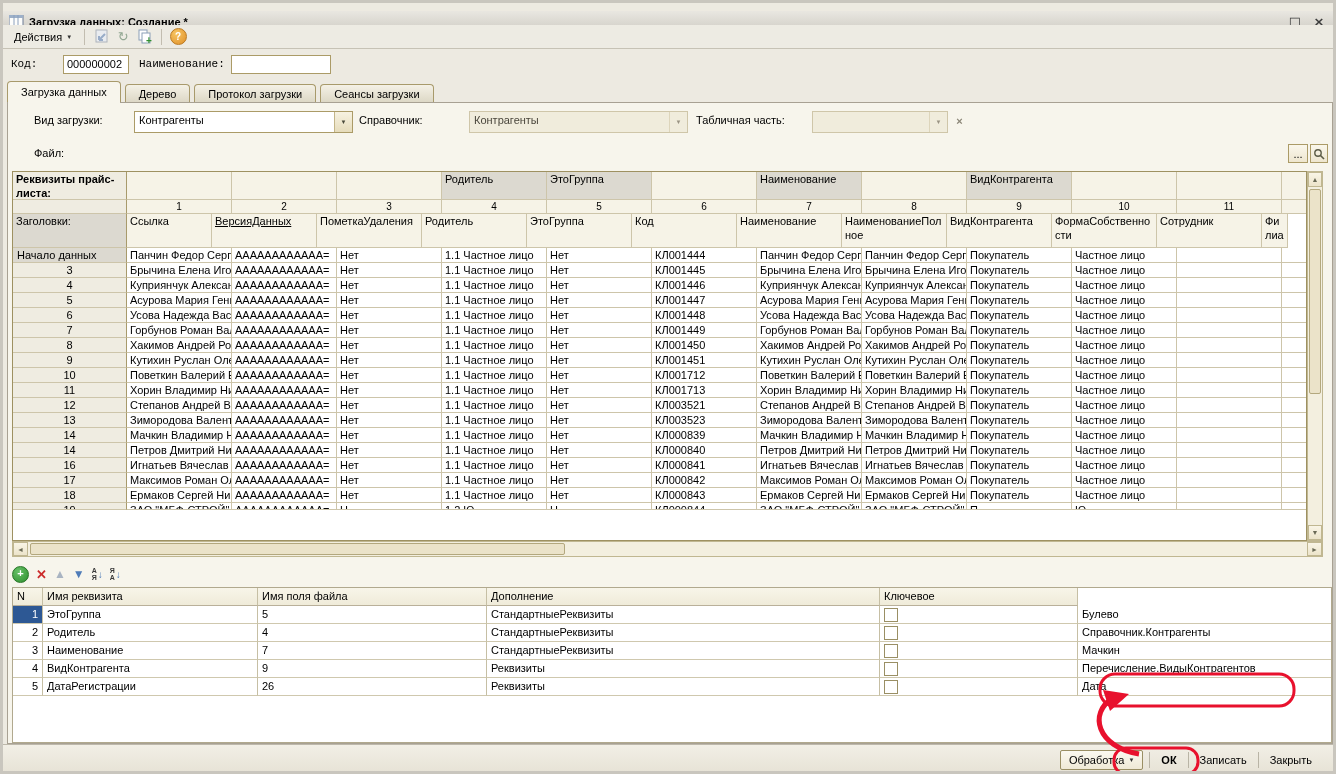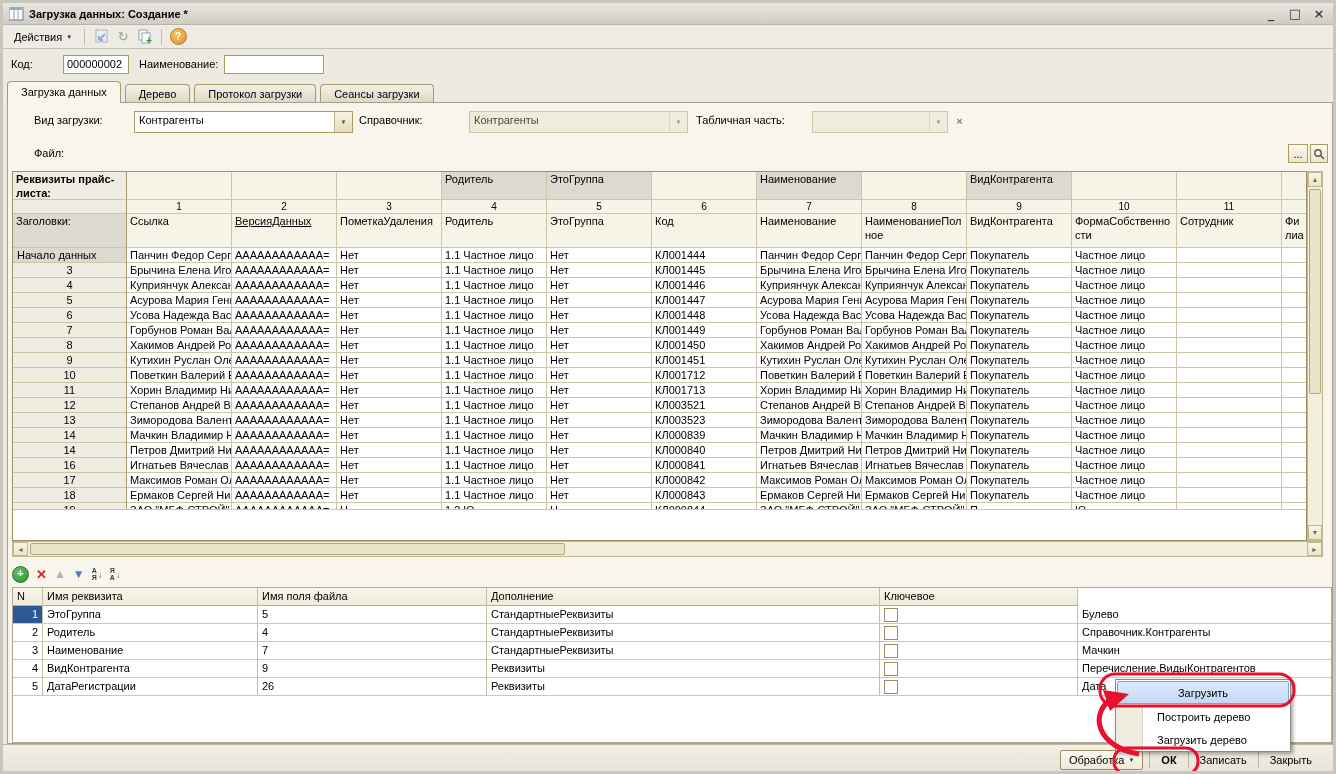--- a/index.html
+++ b/index.html
@@ -1,37 +1,37 @@
 <!DOCTYPE html>
 <html><head>
 <meta charset="utf-8">
 <style>
   html,body{margin:0;padding:0;background:#9a9a9a;font-family:"Liberation Sans",sans-serif;}
   #win{position:relative;width:1336px;height:774px;background:#edeae1;border:3px solid #c9c6be;
        box-sizing:border-box;box-shadow:0 0 0 1px #83817a;overflow:hidden;font-size:11px;color:#000;}
   
-  .titlebar{position:absolute;left:0;top:0;right:0;height:22px;
+  .titlebar{position:absolute;left:0;top:8px;right:0;height:22px;
     background:linear-gradient(#e9e7e1,#cfccc4);display:flex;align-items:center;padding:0 6px;box-sizing:border-box;
     border-bottom:1px solid #b7b4ab;}
   .ticon{width:15px;height:14px;margin-right:5px;display:inline-block;}
   .ttext{font-weight:bold;}
   .wctrls{margin-left:auto;display:flex;gap:8px;font-family:"DejaVu Sans",sans-serif;}
   .wctrls span{width:16px;text-align:center;font-size:13px;font-weight:bold;color:#3a3a3a;cursor:default;line-height:16px;}
   
   .toolbar{position:absolute;left:0;top:22px;right:0;height:24px;background:#edebe3;
     border-bottom:1px solid #c6c2b5;display:flex;align-items:center;padding:0 4px;box-sizing:border-box;}
   .actions{background:transparent;border:1px solid transparent;font:inherit;padding:2px 6px;display:flex;align-items:center;gap:4px;}
   .caret{font-size:6px;color:#333;}
   .tbsep{width:1px;height:16px;background:#c2bdb0;margin:0 5px;}
   .tbi{width:20px;height:18px;display:inline-flex;align-items:center;justify-content:center;margin:0 1px;}
   .helpi{width:15px;height:15px;border-radius:50%;background:radial-gradient(circle at 35% 30%,#f7c563,#e0912a);
     border:1px solid #bb7a22;color:#fff;font-weight:bold;font-size:10px;display:flex;align-items:center;justify-content:center;}
   
   .fieldsrow{position:absolute;left:0;top:46px;right:0;height:30px;display:flex;align-items:center;padding-left:8px;box-sizing:border-box;}
-  .fieldsrow label{margin-right:6px;}
+  .fieldsrow label{margin-right:6px;font-family:Liberation Mono, monospace;}
   .tin{border:1px solid #ab9b67;background:#fff;font:inherit;height:17px;padding:0 3px;box-sizing:content-box;}
   #code-input{width:58px;margin-right:10px;}
   #name-input{width:92px;}
   
   .tabs{position:absolute;left:4px;top:76px;right:4px;height:23px;display:flex;align-items:flex-end;z-index:3;}
   .tab{border:1px solid #a89a6b;border-bottom:none;border-radius:4px 4px 0 0;padding:3px 13px 2px 13px;
     margin-right:4px;background:linear-gradient(#f4f1e6,#ddd8c6);white-space:nowrap;}
   .tab.active{background:#f7f5ec;padding-top:4px;padding-bottom:4px;box-shadow:0 2px 0 -1px #f7f5ec;}
   
   .panel{position:absolute;left:4px;top:99px;width:1326px;height:642px;background:#f7f5ec;
@@ -228,21 +228,21 @@
           <div class="g-cell g-num" style="width: 105px;">6</div>
           <div class="g-cell g-num" style="width: 105px;">7</div>
           <div class="g-cell g-num" style="width: 105px;">8</div>
           <div class="g-cell g-num" style="width: 105px;">9</div>
           <div class="g-cell g-num" style="width: 105px;">10</div>
           <div class="g-cell g-num" style="width: 105px;">11</div>
           <div class="g-cell g-num" style="width: 26px;"></div>
         </div>
         <div class="g-row g-hdr" style="height: 34px;">
           <div class="g-lbl g-grey" style="width: 114px;">Заголовки:</div>
-          <div class="g-cell g-wrap" style="width: 105px;">Ссылка</div>
+          <div class="g-cell g-wrap" style="width: 85px;">Ссылка</div>
           <div class="g-cell g-wrap" style="width: 105px; text-decoration: underline;">ВерсияДанных</div>
           <div class="g-cell g-wrap" style="width: 105px;">ПометкаУдаления</div>
           <div class="g-cell g-wrap" style="width: 105px;">Родитель</div>
           <div class="g-cell g-wrap" style="width: 105px;">ЭтоГруппа</div>
           <div class="g-cell g-wrap" style="width: 105px;">Код</div>
           <div class="g-cell g-wrap" style="width: 105px;">Наименование</div>
           <div class="g-cell g-wrap" style="width: 105px;">НаименованиеПолное</div>
           <div class="g-cell g-wrap" style="width: 105px;">ВидКонтрагента</div>
           <div class="g-cell g-wrap" style="width: 105px;">ФормаСобственности</div>
           <div class="g-cell g-wrap" style="width: 105px;">Сотрудник</div>
@@ -610,33 +610,20 @@
         <span class="caret">▼</span>
     </button>
     <span class="bb-sep"></span>
     <button class="bb-btn bb-ok">ОК</button>
     <span class="bb-sep"></span>
     <button class="bb-btn">Записать</button>
     <span class="bb-sep"></span>
     <button class="bb-btn">Закрыть</button>
   </div>
 
-  <div id="context-menu">
-      <div class="cm-item cm-hl">
-        <span class="cm-inner">Загрузить</span>
-      </div>
-      <div class="cm-item">
-        <span class="cm-gutter"></span>
-        <span class="cm-label">Построить дерево</span>
-      </div>
-      <div class="cm-item">
-        <span class="cm-gutter"></span>
-        <span class="cm-label">Загрузить дерево</span>
-      </div>
-    </div>
 
   <svg class="annot" width="1336" height="774" viewBox="0 0 1336 774">
     <rect x="1097" y="671" width="194" height="32" rx="15" fill="none" stroke="#e8112d" stroke-width="3"></rect>
     <rect x="1111" y="745" width="84" height="26" rx="12" fill="none" stroke="#e8112d" stroke-width="3"></rect>
     <path d="M1136,751 C1094,744 1085,710 1110,695" fill="none" stroke="#e8112d" stroke-width="5"></path>
     <polygon points="1100,687 1126,691 1107,708" fill="#e8112d"></polygon>
   </svg>
 </div>
 
 </body></html>

